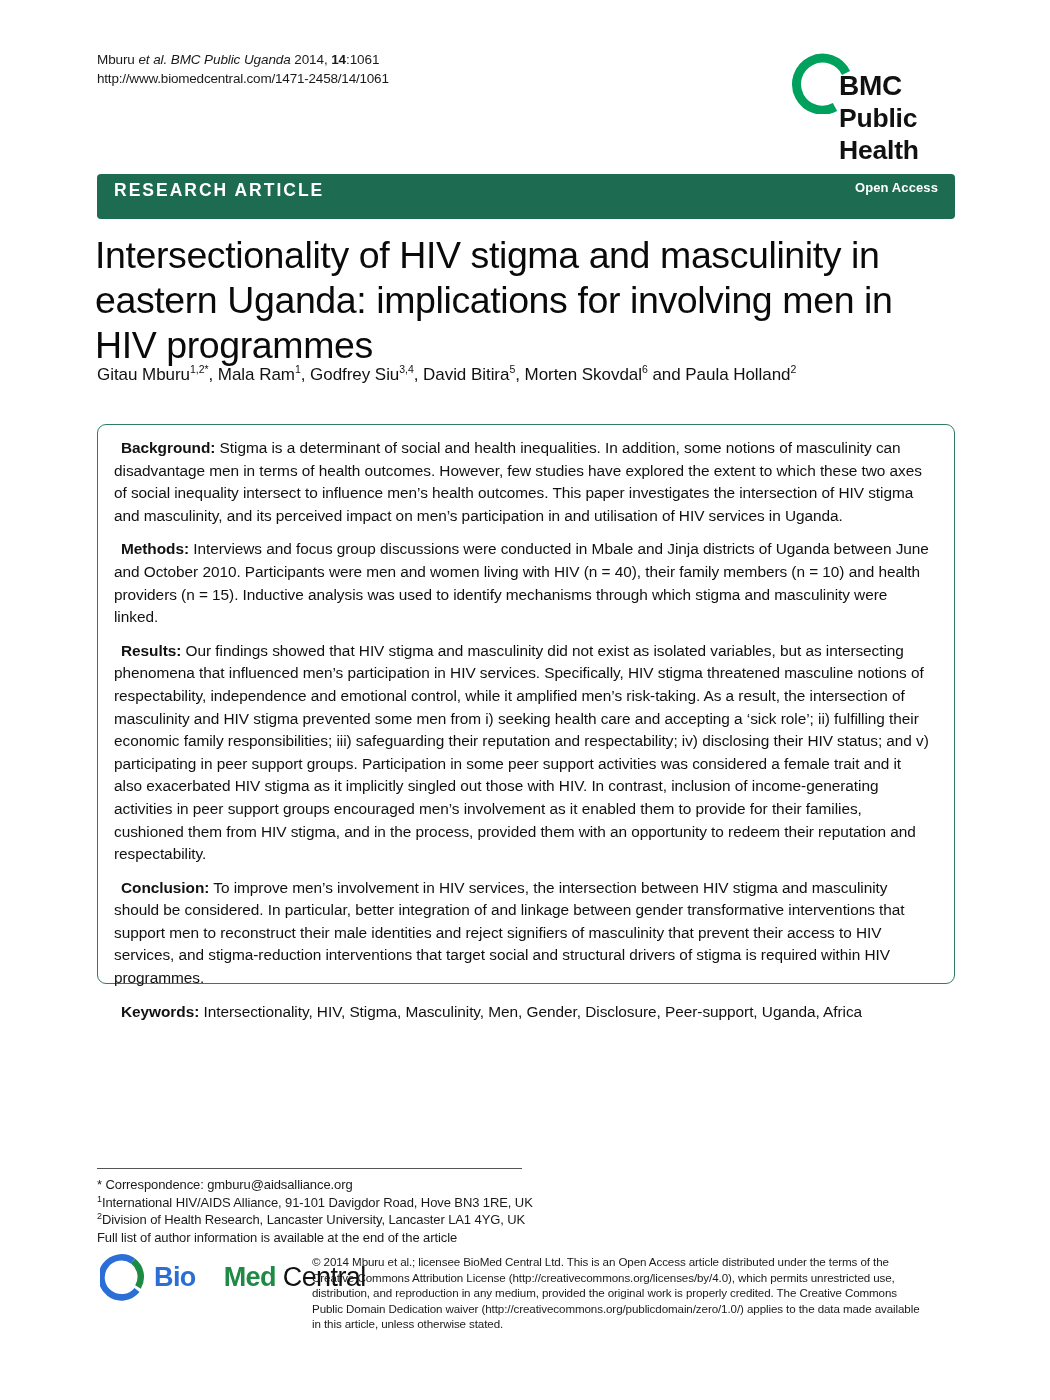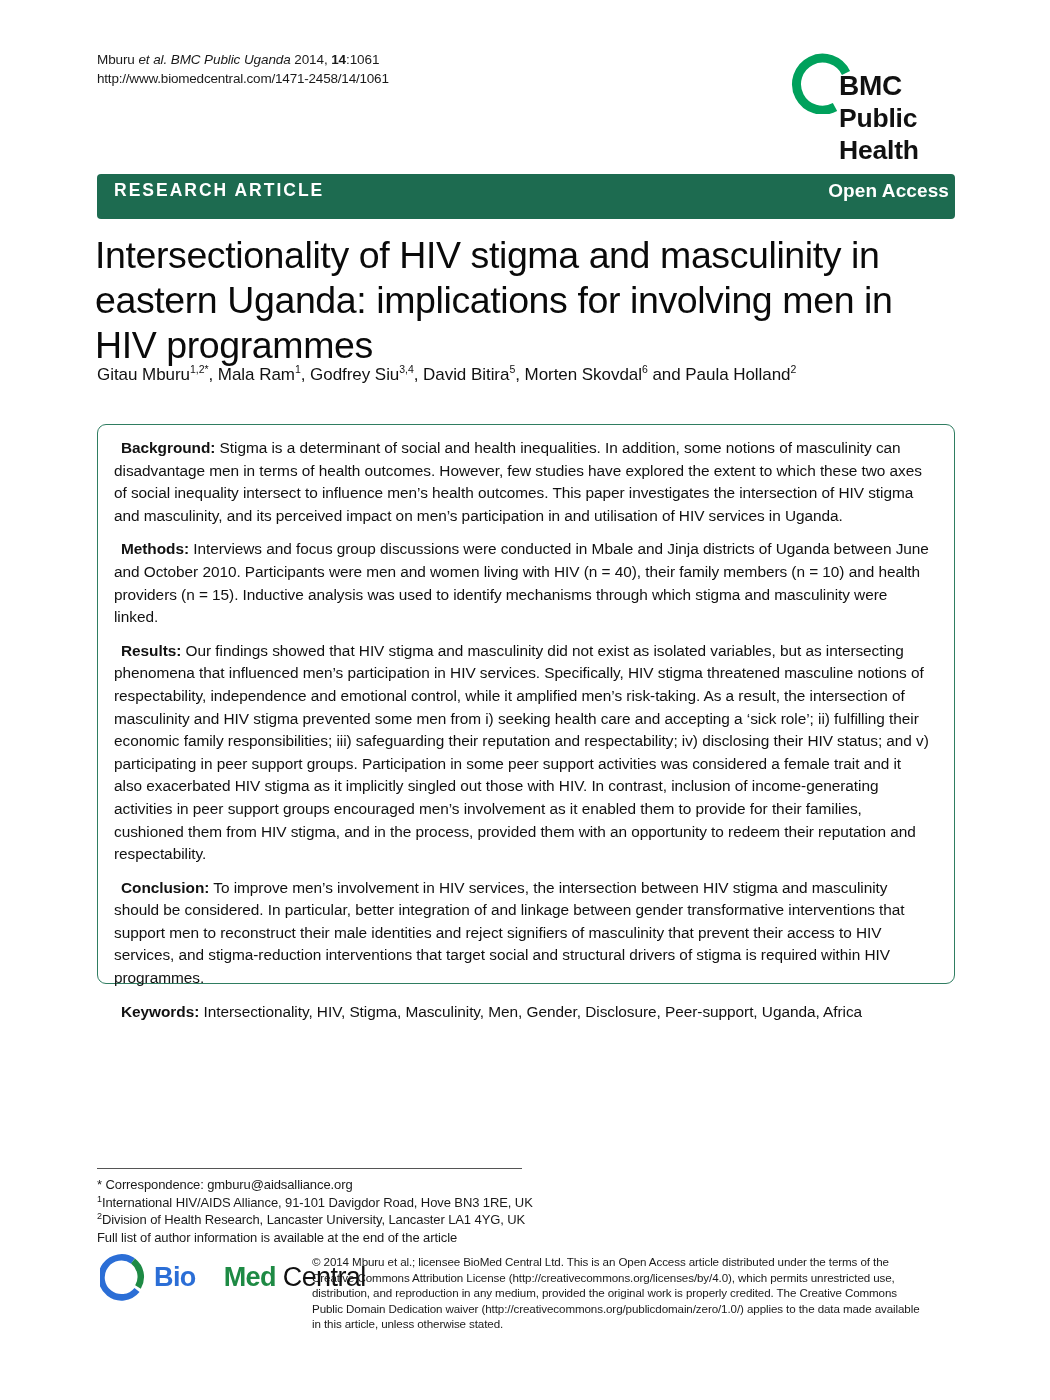--- a/index.html
+++ b/index.html
@@ -82,23 +82,23 @@
   .banner-left {
     position: absolute;
     left: 17px;
     top: 6px;
     font-size: 17.5px;
     font-weight: bold;
     letter-spacing: 2.0px;
   }
   .banner-right {
     position: absolute;
-    right: 6px;
+    right: 17px;
     top: 6px;
-    font-size: 19px;
+    font-size: 13px;
     font-weight: bold;
     letter-spacing: 0.1px;
   }
 
   
   .title {
     position: absolute;
     left: 95px;
     top: 208px;
     width: 865px;

